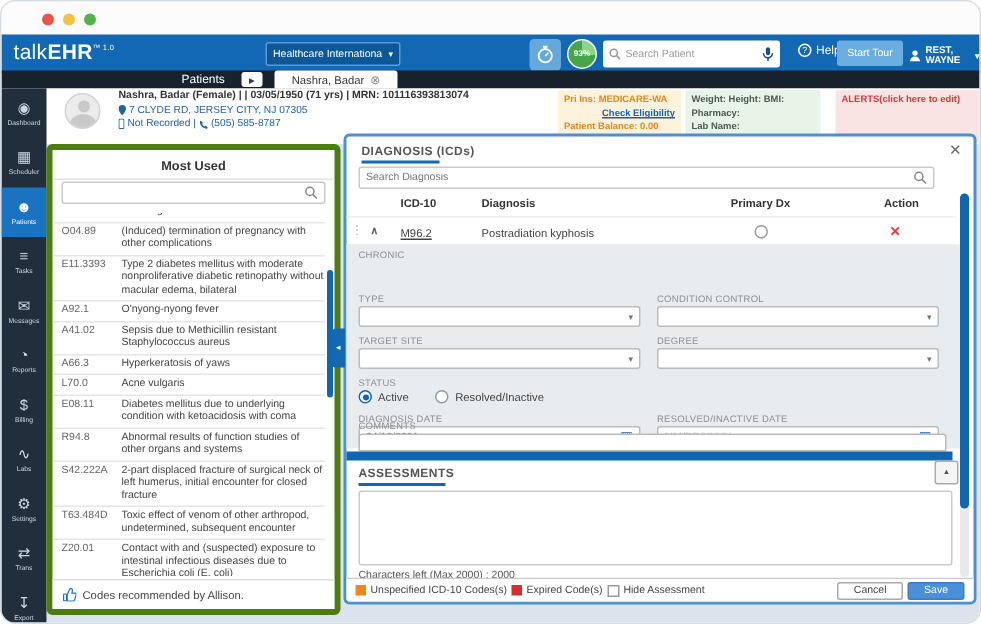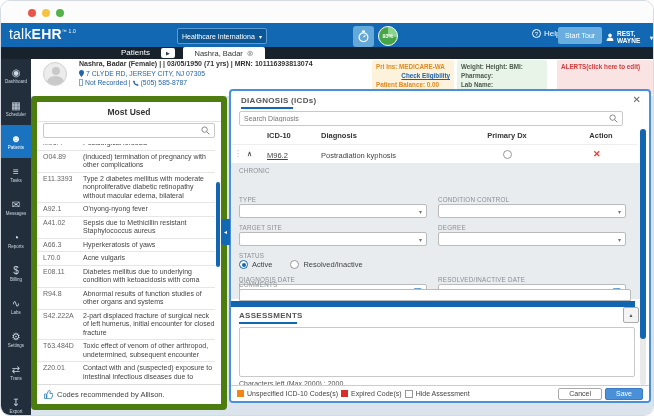--- a/index.html
+++ b/index.html
@@ -54,21 +54,21 @@
   .sidebar { position:absolute; top:58px; left:0; bottom:0; width:30px; background:#222e3c; z-index:1; }
   .side-item { height:33px; display:flex; flex-direction:column; align-items:center; justify-content:center; color:#cdd7e2; overflow:hidden; }
   .side-item.active { background:#1a73c0; color:#fff; }
   .s-ico { font-size:10px; line-height:12px; }
   .s-lbl { font-size:4.5px; line-height:6px; white-space:nowrap; }
 
   
   .mainbg { position:absolute; top:95px; left:30px; right:0; bottom:0; background:#dbe3ec; }
 
   
-  .panel { position:absolute; left:30px; top:95px; width:196px; height:314px; background:#fff; border:6px solid #4d7c0f; border-radius:4px; z-index:2; overflow:hidden; }
+  .panel { position:absolute; left:30px; top:95px; width:196px; height:314px; background:#fff; border:4px solid #4d7c0f; border-radius:4px; z-index:2; overflow:hidden; }
   .panel-title { text-align:center; font-size:8.5px; font-weight:bold; color:#333; padding:5px 0 4px; border-bottom:1px solid #e3e3e3; }
   .panel-search { position:absolute; left:6px; right:6px; top:21px; height:15px; border:1px solid #c9c9c9; border-radius:2px; display:flex; align-items:center; padding:0 4px; }
   .panel-search input { border:0; outline:0; flex:1; font-size:7px; min-width:0; }
   .mu-list { position:absolute; top:42px; left:0; right:6px; bottom:22px; overflow:hidden; }
   .mu-row { display:flex; padding:2px 0 2px 6px; border-bottom:1px solid #e6e6e6; }
   .mu-row:first-child { margin-top:-7px; }
   .mu-code { width:40px; flex:none; font-size:7px; color:#666; }
   .mu-desc { flex:1; font-size:7px; color:#444; line-height:8.5px; }
   .mu-scroll { position:absolute; right:1px; top:80px; width:4px; height:85px; background:#1266b0; border-radius:2px; }
   .panel-footer { position:absolute; left:0; right:0; bottom:0; height:20px; border-top:1px solid #ddd; display:flex; align-items:center; gap:4px; padding:0 7px; font-size:7.5px; color:#444; background:#fff; }
@@ -149,20 +149,36 @@
             <circle cx="6.5" cy="7.2" r="4.4" fill="none" stroke="#fff" stroke-width="1.2"></circle>
             <line x1="6.5" y1="7.2" x2="8.6" y2="5.2" stroke="#fff" stroke-width="1.1"></line>
             <line x1="5" y1="1.2" x2="8" y2="1.2" stroke="#fff" stroke-width="1.4"></line>
             <line x1="6.5" y1="1.2" x2="6.5" y2="2.6" stroke="#fff" stroke-width="1.2"></line>
           </svg>
       </span>
     </div>
     <div class="meter">
         <span>93%</span>
       </div>
+    <div class="search-box">
+      <span>
+        <svg width="8" height="8" viewBox="0 0 8 8">
+            <circle cx="3.2" cy="3.2" r="2.4" fill="none" stroke="#999" stroke-width="1"></circle>
+            <line x1="5" y1="5" x2="7.4" y2="7.4" stroke="#999" stroke-width="1"></line>
+          </svg>
+      </span>
+      <input placeholder="Search Patient" style="">
+      <span>
+        <svg width="8" height="11" viewBox="0 0 8 11">
+            <rect x="2.6" y="0.5" width="2.8" height="5.4" rx="1.4" fill="#1a4f8a"></rect>
+            <path d="M1 4.5 a3 3 0 0 0 6 0" fill="none" stroke="#1a4f8a" stroke-width="1"></path>
+            <line x1="4" y1="7.6" x2="4" y2="9.6" stroke="#1a4f8a" stroke-width="1"></line>
+          </svg>
+      </span>
+    </div>
     <div class="help-wrap">
       <span class="q-ico">?</span>
       <span>Help</span>
     </div>
     <div class="start-tour">
         <span>Start Tour</span>
       </div>
     <div class="user-wrap">
       <span>
         <svg width="8" height="8" viewBox="0 0 8 8">

